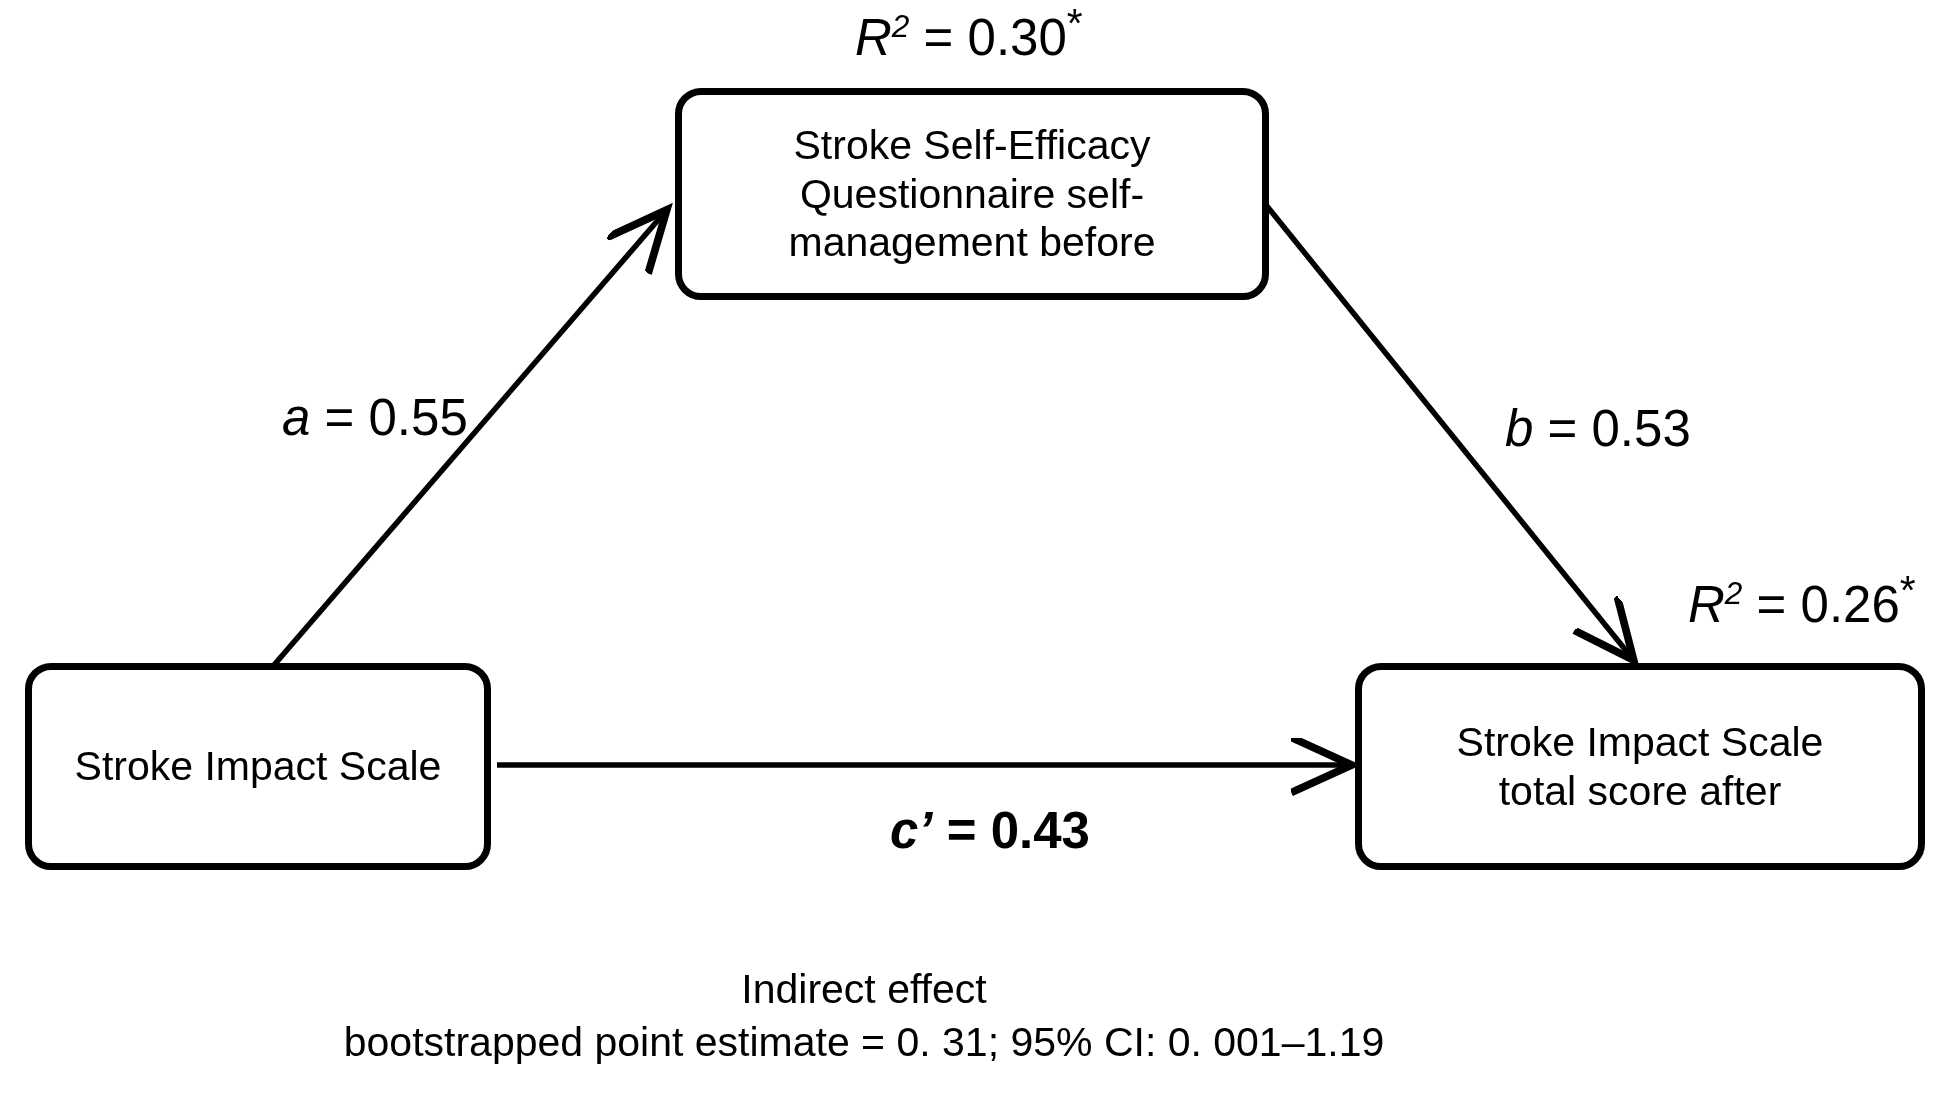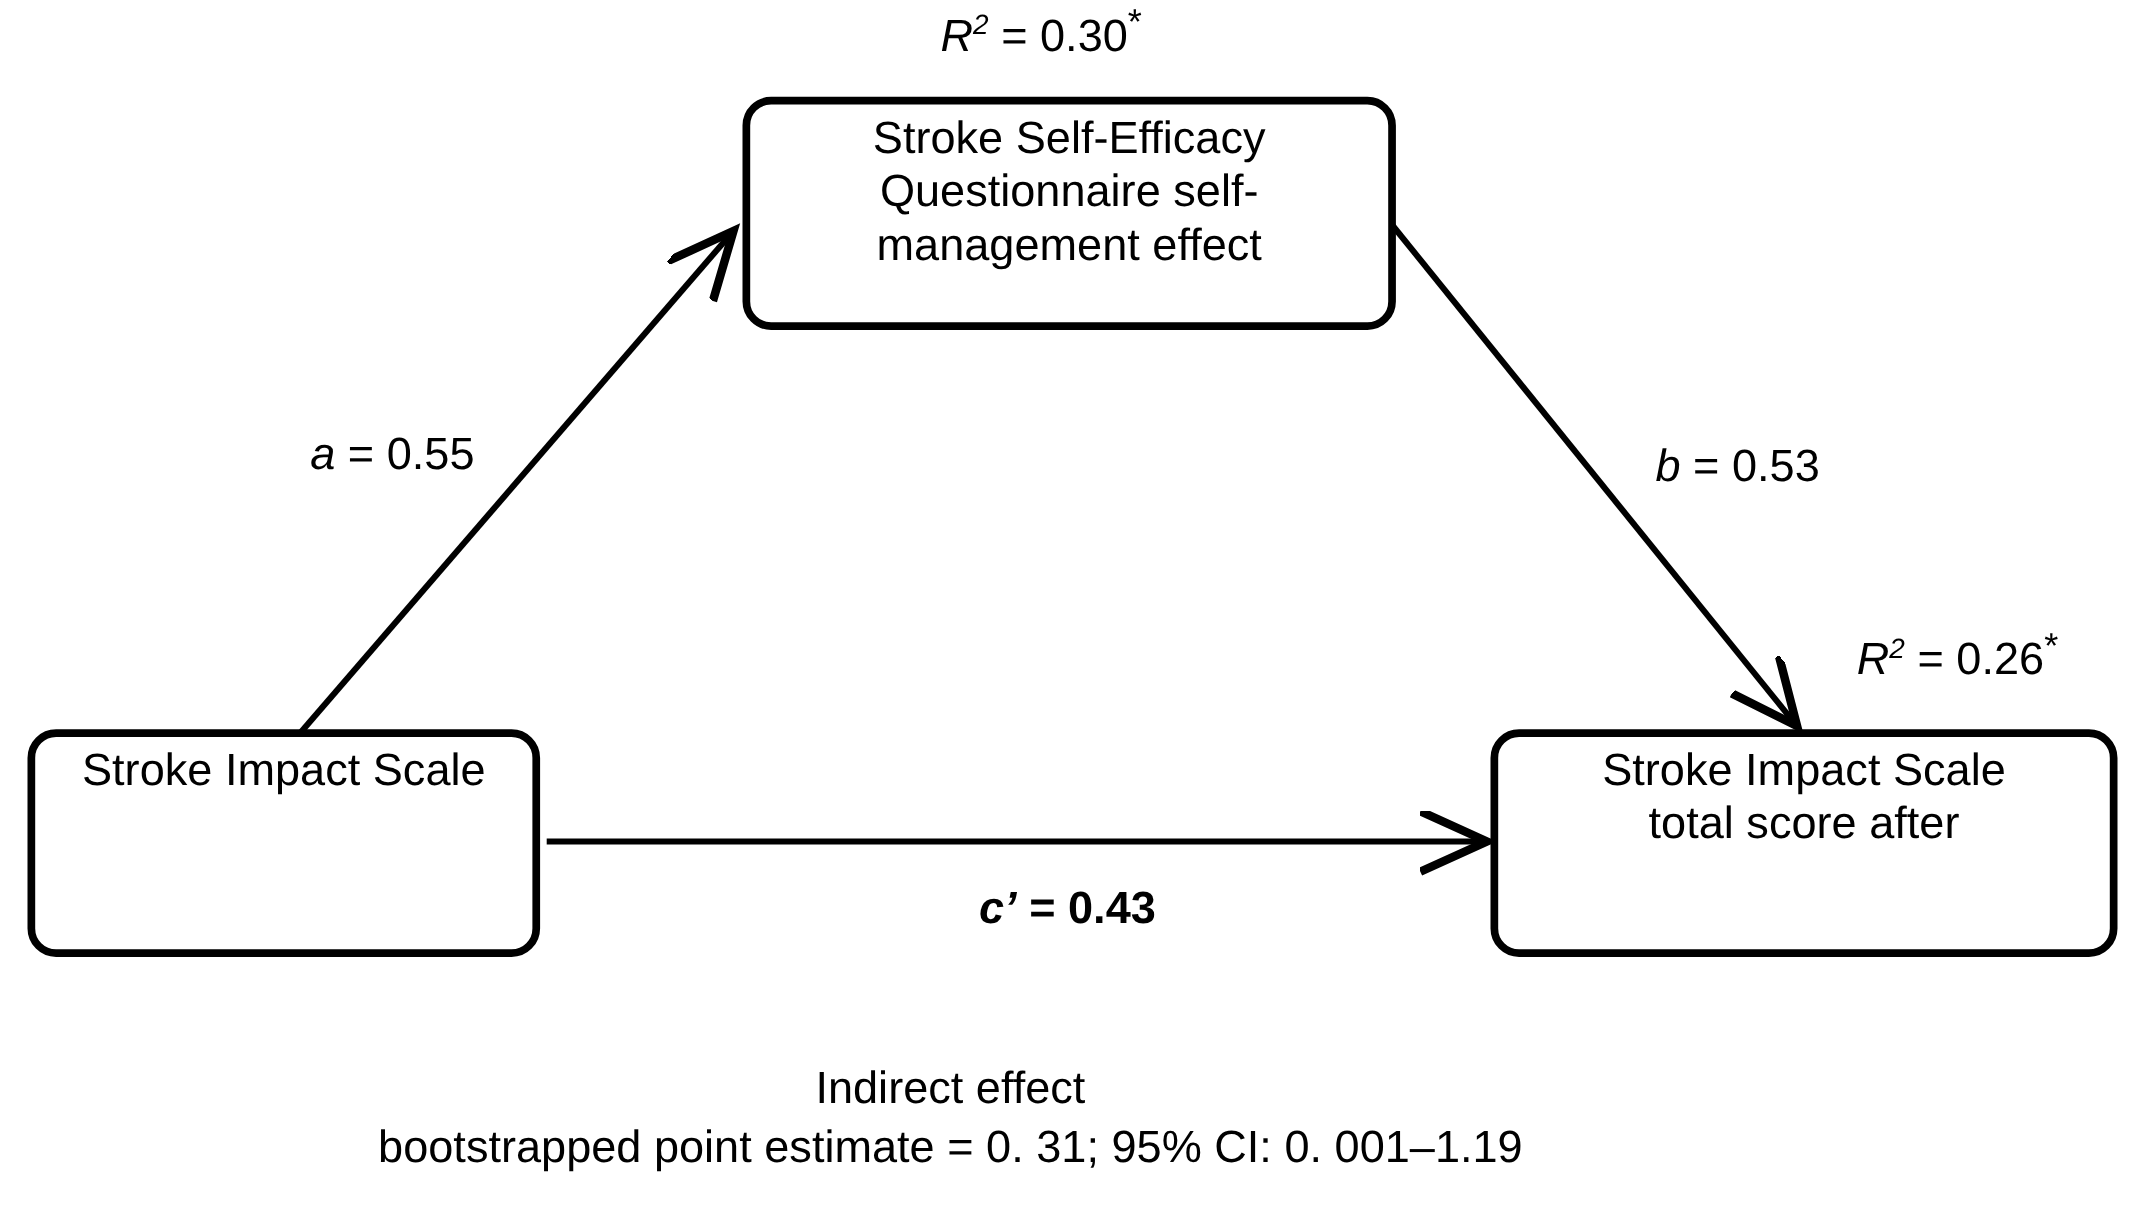--- a/index.html
+++ b/index.html
@@ -26,21 +26,21 @@
     height: 1105px;
     pointer-events: none;
   }
   .node {
     position: absolute;
     box-sizing: border-box;
     border: 7px solid #000000;
     border-radius: 26px;
     background: #ffffff;
     display: flex;
-    align-items: flex-start;
+    align-items: center;
     justify-content: center;
     text-align: center;
     line-height: 1.18;
     font-size: 41px;
     padding: 6px 18px;
   }
   #node-mediator {
     left: 675px;
     top: 88px;
     width: 594px;
@@ -56,21 +56,21 @@
     left: 1355px;
     top: 663px;
     width: 570px;
     height: 207px;
   }
   .node-text { display: block; }
   .bold { font-weight: normal; }
 
   .edge-label {
     position: absolute;
-    font-size: 41px;
+    font-size: 51px;
     white-space: nowrap;
     line-height: 1;
   }
   .edge-label .it { font-style: italic; }
   .edge-label sup {
     font-size: 0.62em;
     font-style: italic;
     vertical-align: super;
     line-height: 0;
   }
@@ -112,21 +112,21 @@
 
     <line x1="1266" y1="205" x2="1632" y2="658" stroke="#000000" stroke-width="5.5" marker-end="url(#arrowhead)"></line>
 
     <line x1="497" y1="765" x2="1349" y2="765" stroke="#000000" stroke-width="5.5" marker-end="url(#arrowhead)"></line>
   </svg>
 
   <div class="node" id="node-mediator">
     <div>
       <span class="node-text">Stroke Self-Efficacy</span>
       <span class="node-text"><span>Questionnaire </span><span class="bold">self-</span></span>
-      <span class="node-text"><span class="bold">management</span><span> effect</span></span>
+      <span class="node-text"><span class="bold">management</span><span> before</span></span>
     </div>
   </div>
 
   <div class="node" id="node-predictor">
     <div>
       <span class="node-text">Stroke Impact Scale</span>
     </div>
   </div>
 
   <div class="node" id="node-outcome">

